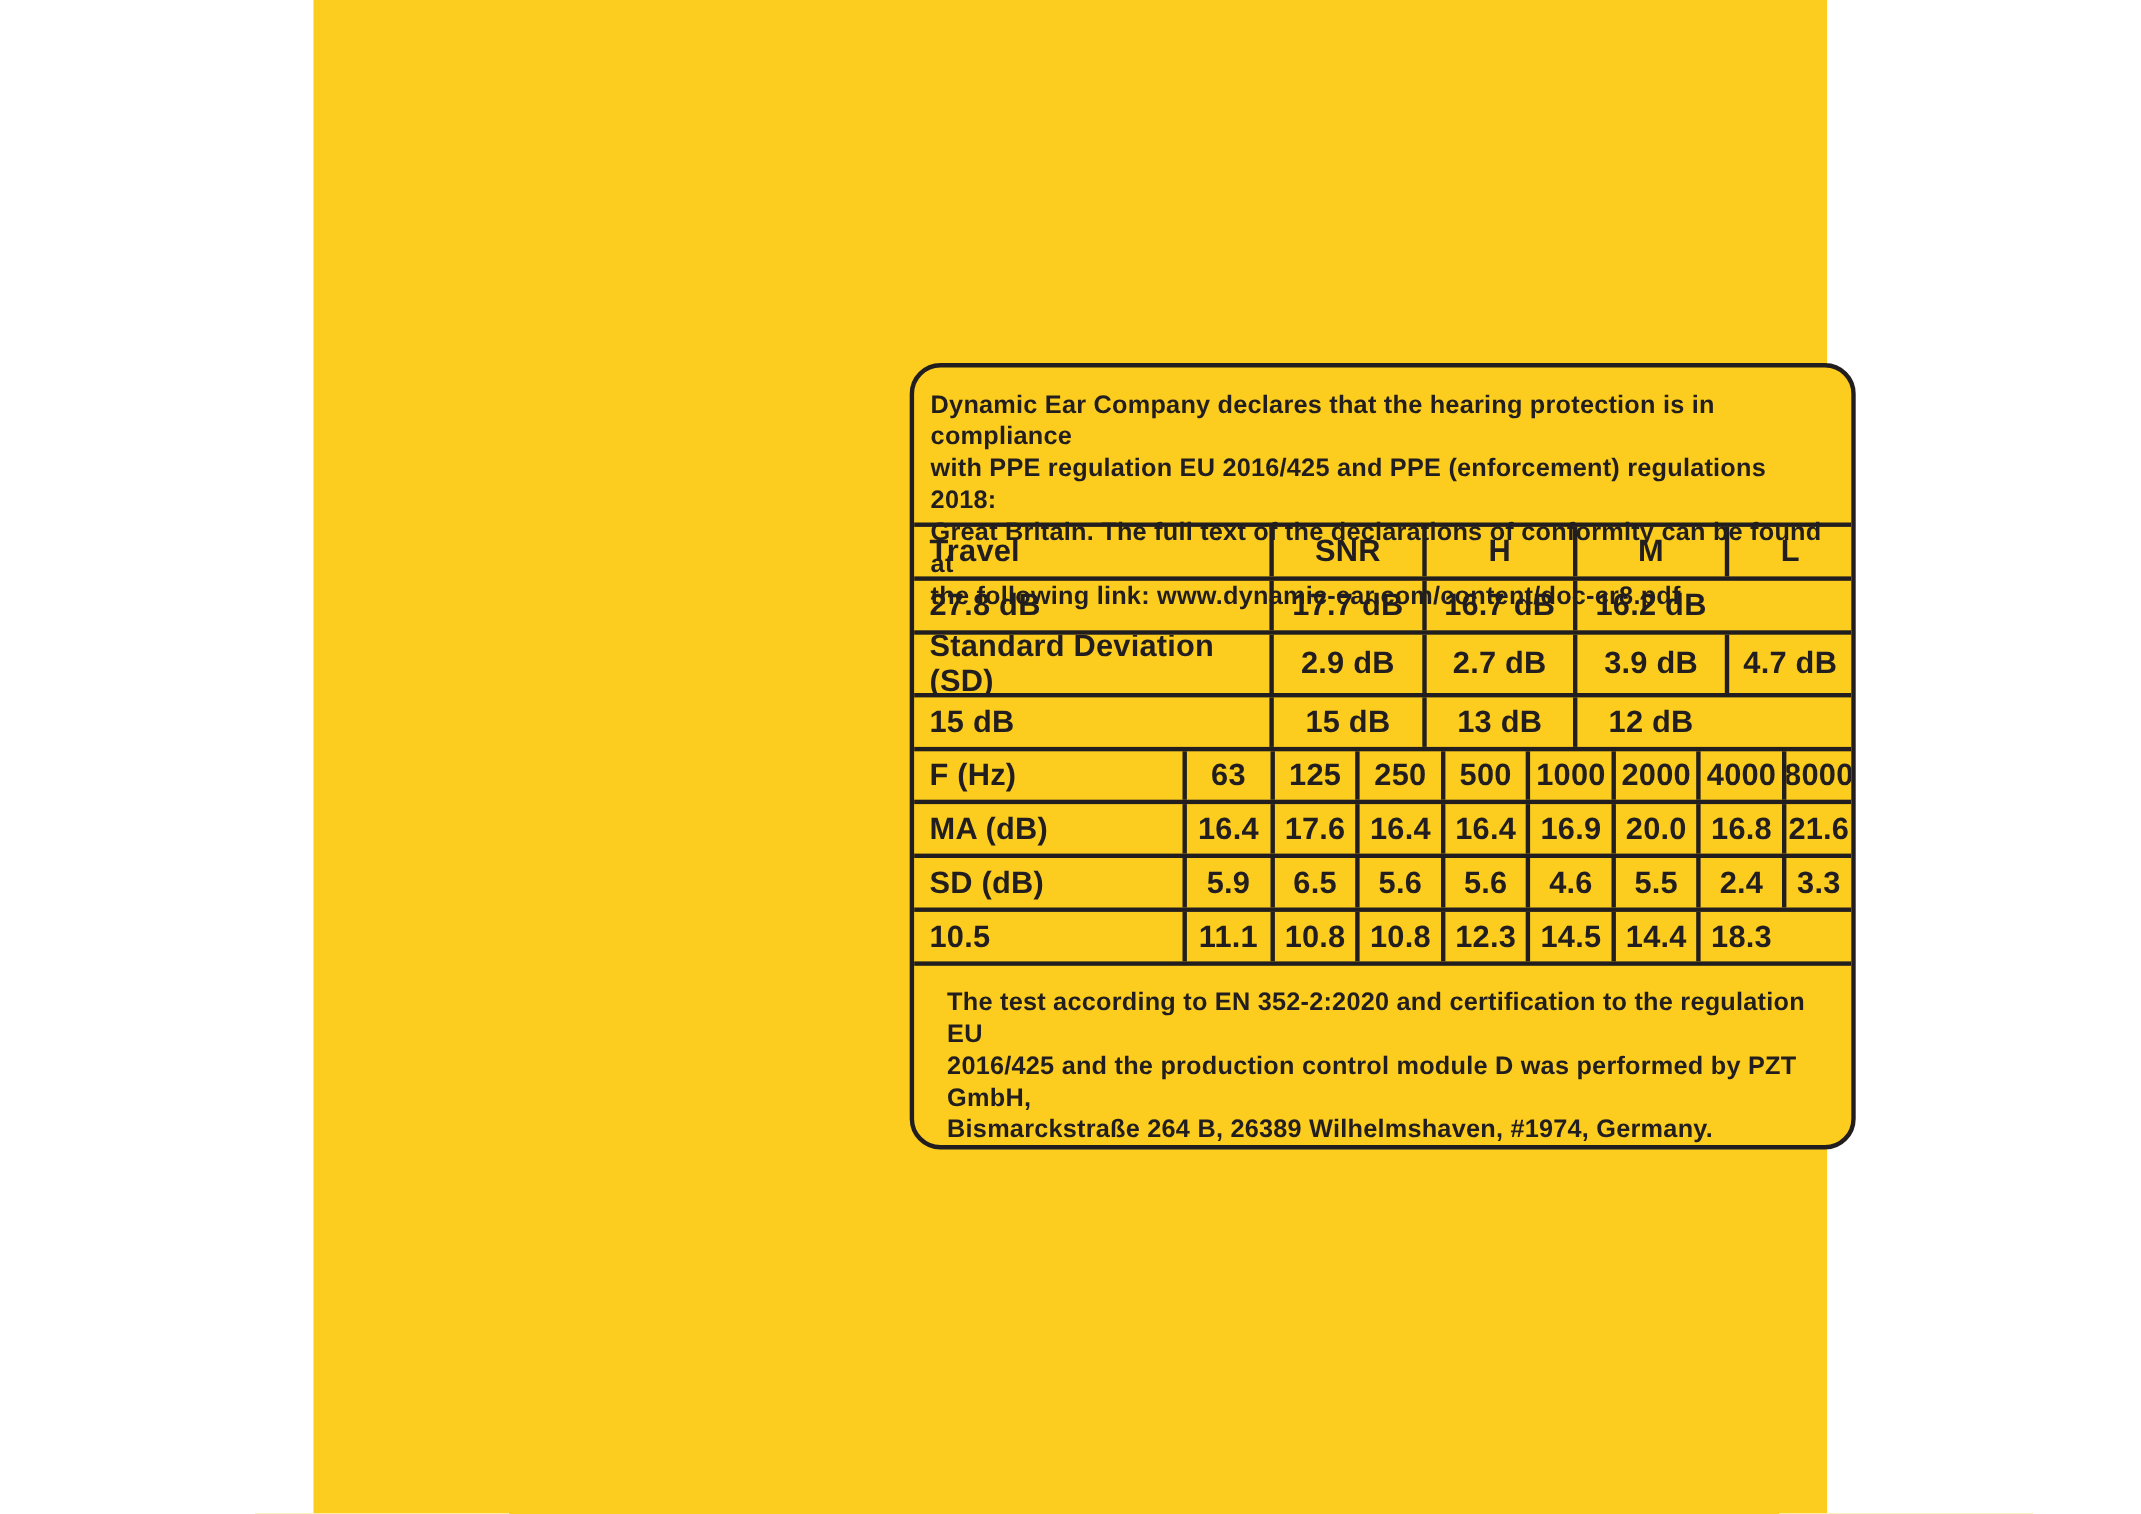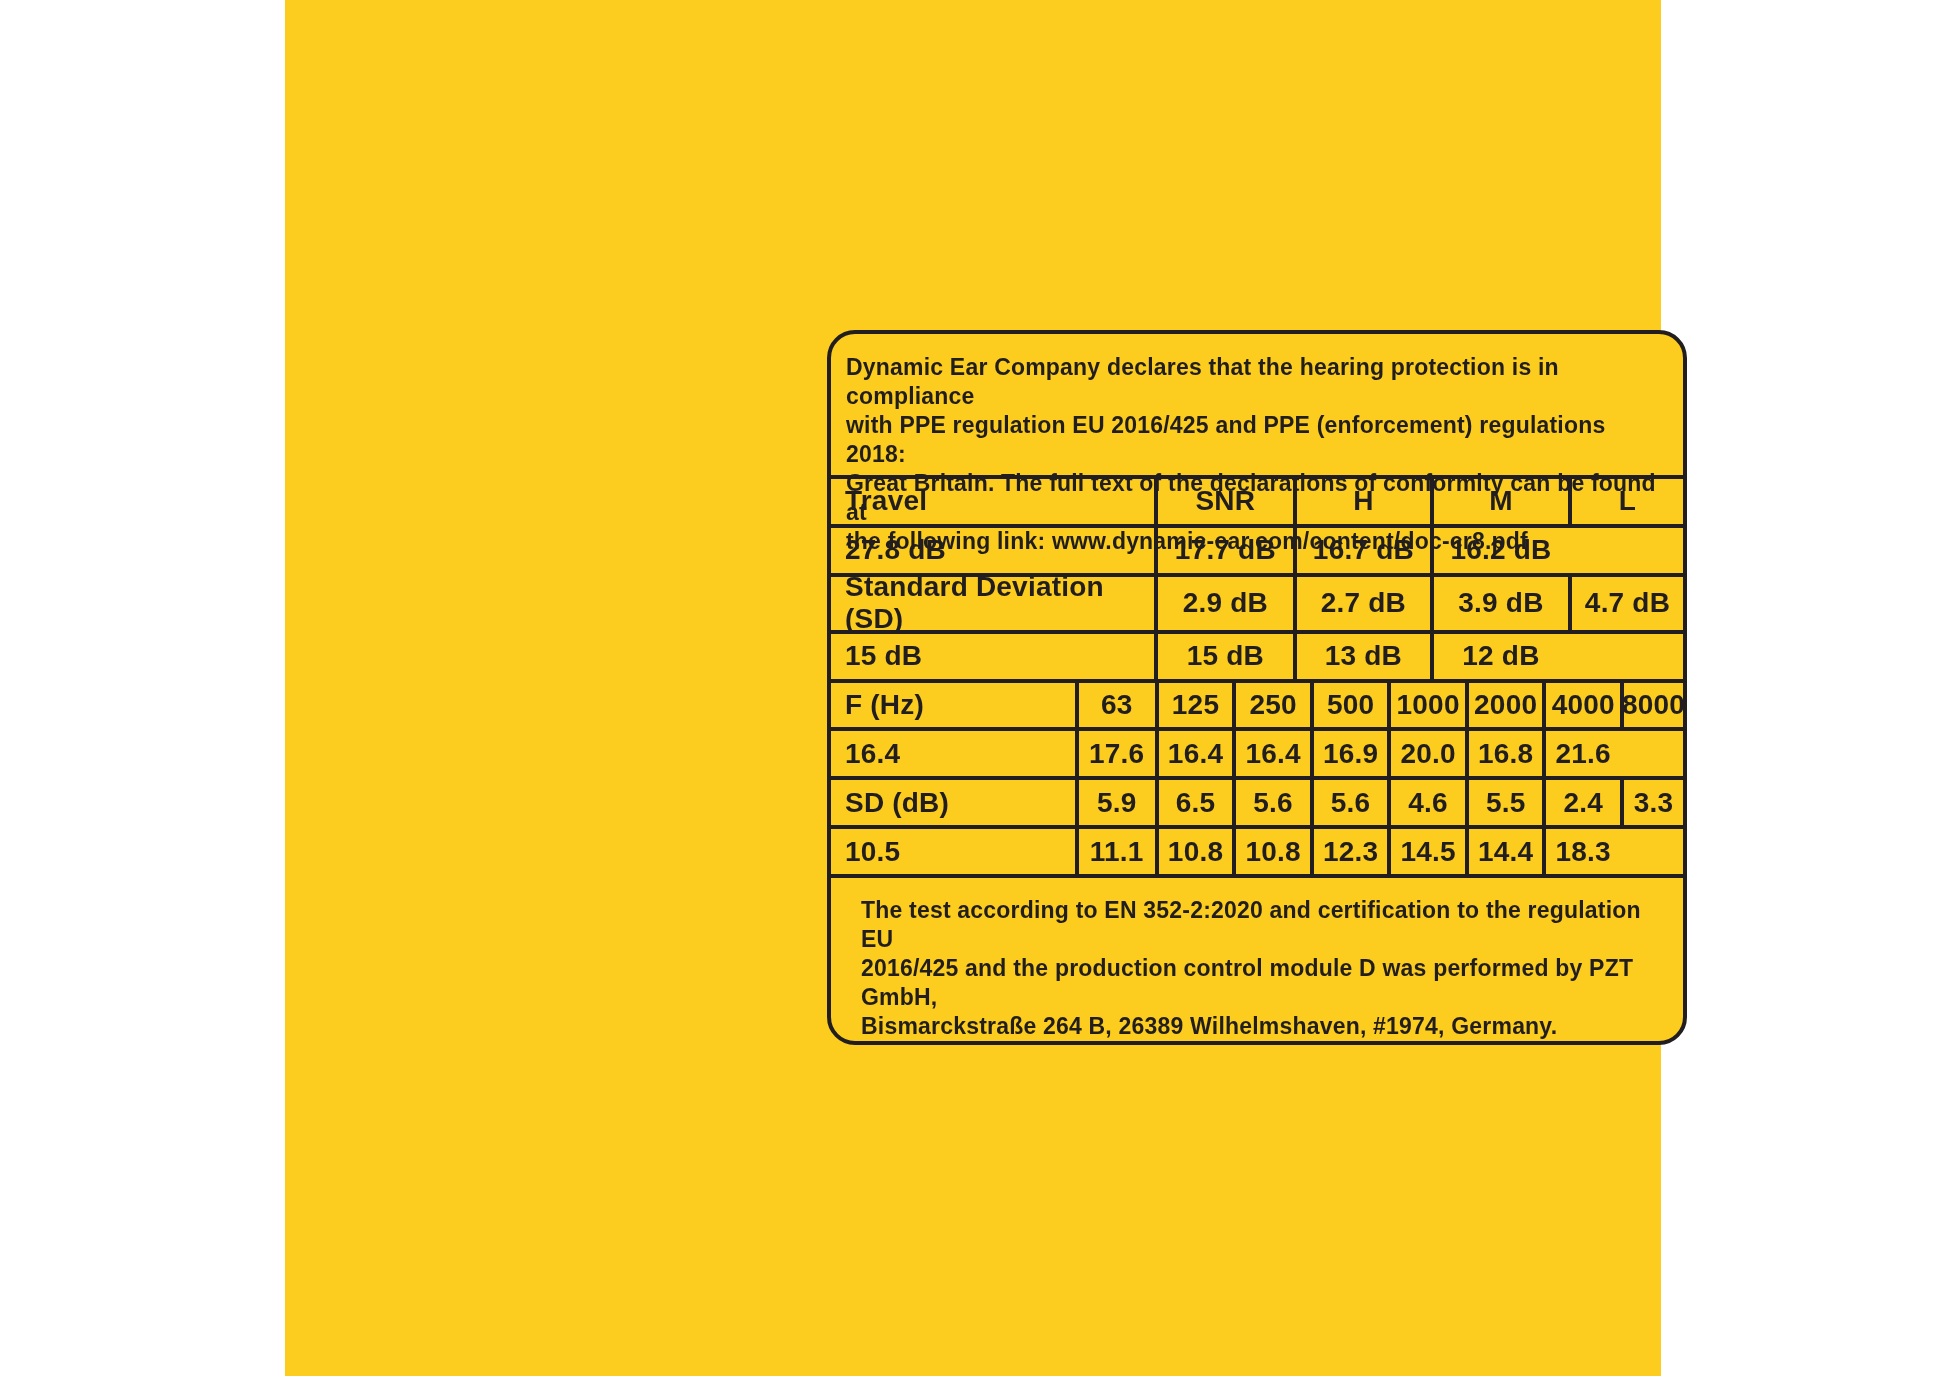--- a/index.html
+++ b/index.html
@@ -123,20 +123,21 @@
           <div class="cell">63</div>
           <div class="cell">125</div>
           <div class="cell">250</div>
           <div class="cell">500</div>
           <div class="cell">1000</div>
           <div class="cell">2000</div>
           <div class="cell">4000</div>
           <div class="cell">8000</div>
         </div>
       <div class="trow t2">
+          <div class="cell">MA (dB)</div>
           <div class="cell">16.4</div>
           <div class="cell">17.6</div>
           <div class="cell">16.4</div>
           <div class="cell">16.4</div>
           <div class="cell">16.9</div>
           <div class="cell">20.0</div>
           <div class="cell">16.8</div>
           <div class="cell">21.6</div>
         </div>
       <div class="trow t2">

